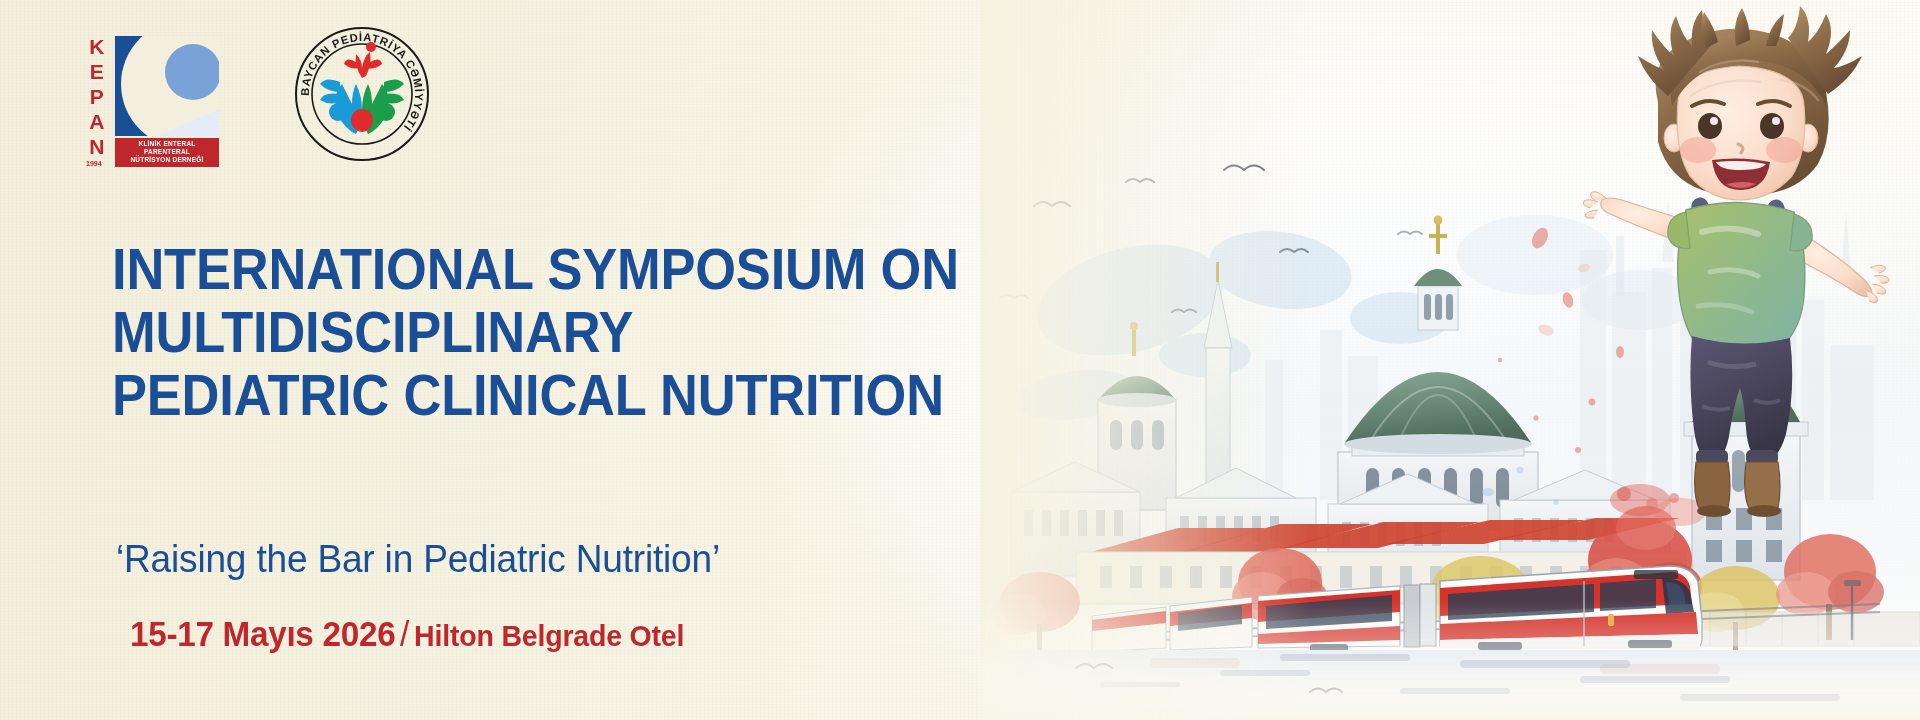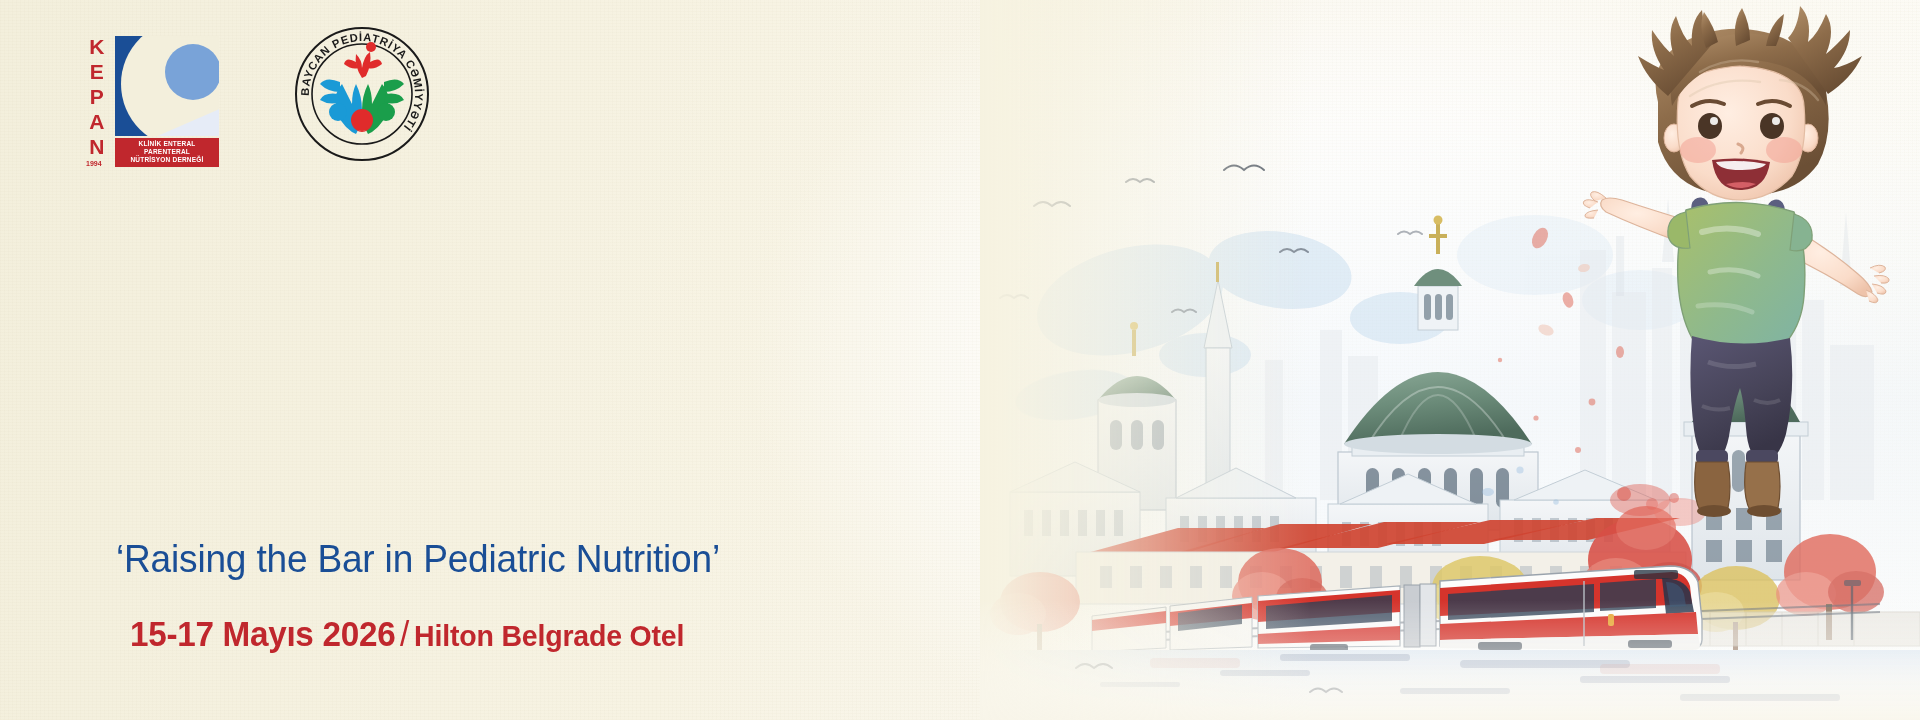--- a/index.html
+++ b/index.html
@@ -674,19 +674,24 @@
           <path d="M62 36 Q52 30 50 38 Q58 44 64 42 Z"></path>
           <path d="M76 36 Q86 30 88 38 Q80 44 74 42 Z"></path>
           <circle cx="77" cy="21" r="5"></circle>
           <circle cx="68" cy="94" r="11"></circle>
           <path d="M57 98 Q68 112 79 98 Q74 106 68 106 Q62 106 57 98 Z"></path>
         </g>
       </svg>
     </div>
   </div>
 
+  <div id="title-block">
+    <div class="tl">INTERNATIONAL SYMPOSIUM ON</div>
+    <div class="tl">MULTIDISCIPLINARY</div>
+    <div class="tl">PEDIATRIC CLINICAL NUTRITION</div>
+  </div>
 
   <div id="tagline">‘Raising the Bar in Pediatric Nutrition’</div>
 
   <div id="dateline">
     <span class="dt">15-17 Mayıs 2026</span><span class="sep">/</span><span class="ven">Hilton Belgrade Otel</span>
   </div>
 </div>
 
 </body></html>

